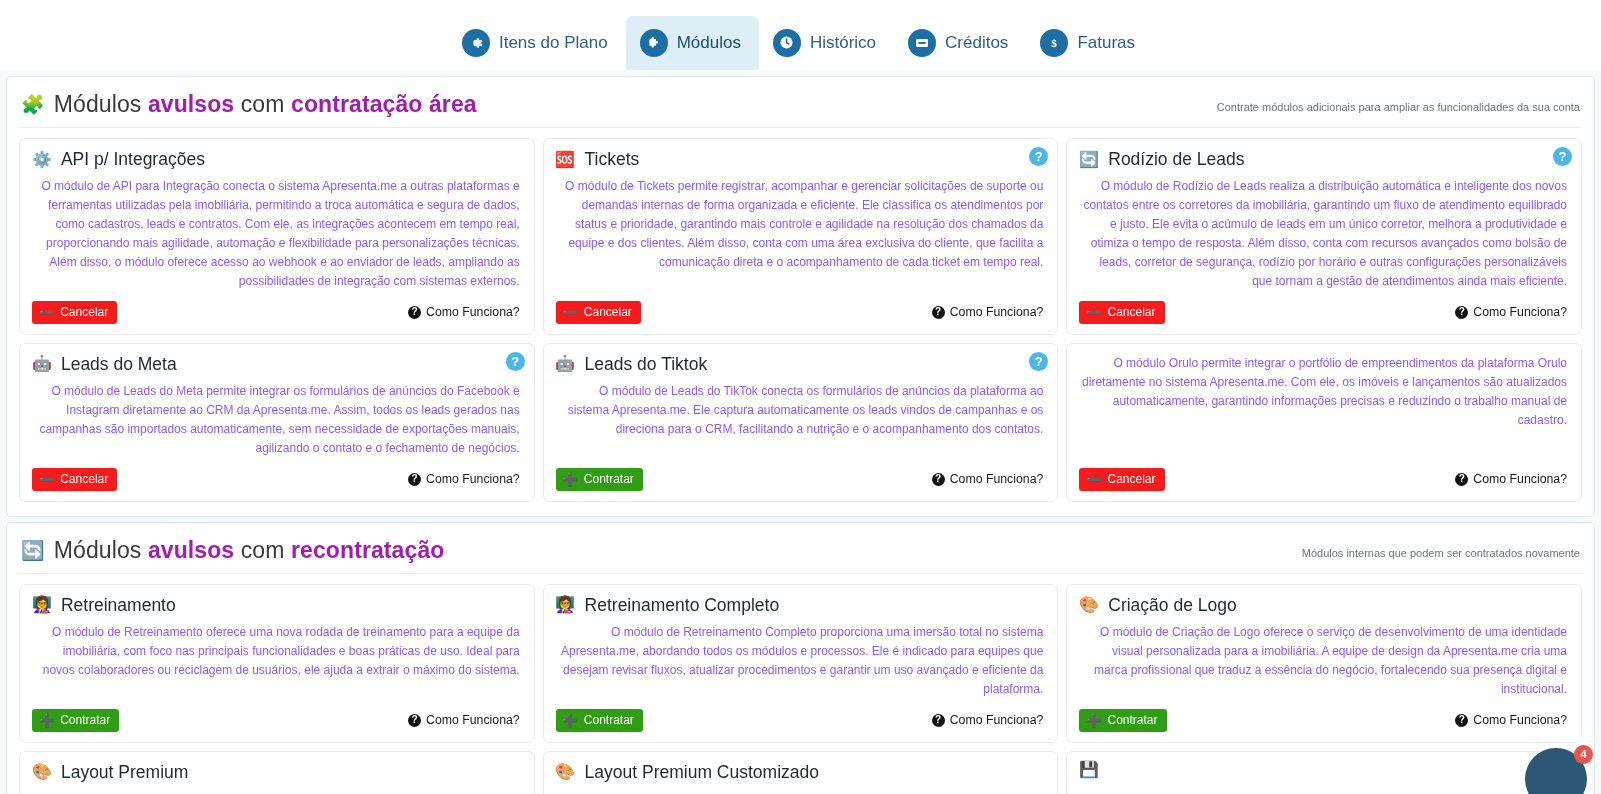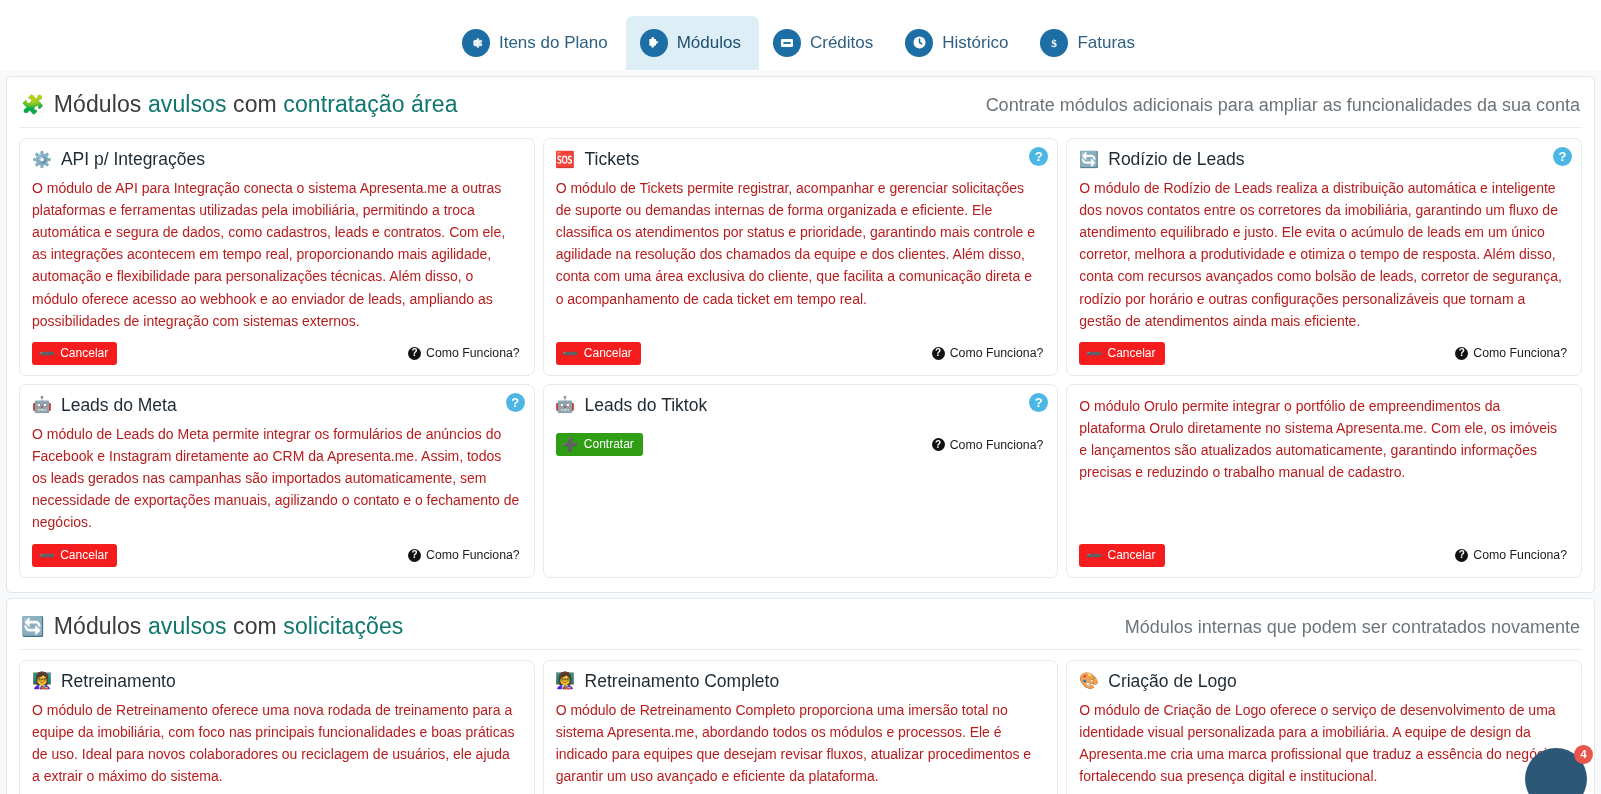--- a/index.html
+++ b/index.html
@@ -79,24 +79,24 @@
   }
   .panel-title {
     display: flex;
     align-items: center;
     gap: 9px;
     font-size: 23px;
     color: #3b3b3b;
     font-weight: 300;
     letter-spacing: .1px;
   }
-  .panel-title b { font-weight: 400; color: #0f766e; }
+  .panel-title b { font-weight: 700; color: #a21caf; }
   .panel-title .emoji { font-size: 19px; line-height: 1; }
   .panel-sub {
-    font-size: 18px;
+    font-size: 11px;
     color: #6d7479;
   }
 
   
   .grid {
     display: grid;
     grid-template-columns: repeat(3, 1fr);
     gap: 8px;
   }
   .card {
@@ -114,24 +114,25 @@
     align-items: center;
     gap: 9px;
     font-size: 17.5px;
     color: #1f2a33;
     font-weight: 400;
     margin-bottom: 7px;
     line-height: 1.2;
   }
   .card-title .emoji { font-size: 16px; line-height: 1; flex: none; }
   .card-desc {
-    font-size: 14px;
+    font-size: 12px;
     line-height: 1.58;
-    color: #b91c1c;
+    color: #8b5cf6;
     flex: 1;
+    text-align: right;
   }
   .card-foot {
     display: flex;
     align-items: center;
     justify-content: space-between;
     margin-top: 10px;
   }
   .btn {
     display: inline-flex;
     align-items: center;
@@ -225,35 +226,35 @@
       <div class="tab active">
         <span class="tab-icon">
           <svg width="16" height="16" viewBox="0 0 24 24" fill="#fff">
             <path d="M10 3a2 2 0 0 1 2 2c0 .4-.1.7-.3 1H14a1 1 0 0 1 1 1v2.3c.3-.2.6-.3 1-.3a2 2 0 1 1 0 4c-.4 0-.7-.1-1-.3V15a1 1 0 0 1-1 1h-2.3c.2.3.3.6.3 1a2 2 0 1 1-4 0c0-.4.1-.7.3-1H6a1 1 0 0 1-1-1V7a1 1 0 0 1 1-1h2.3A2 2 0 0 1 10 3z"></path>
           </svg>
         </span>
         <span>Módulos</span>
       </div>
       <div class="tab">
         <span class="tab-icon">
+          <svg width="17" height="17" viewBox="0 0 24 24" fill="none" stroke="#fff" stroke-width="2.2">
+            <circle cx="12" cy="12" r="8.5" fill="#fff" stroke="none"></circle>
+            <path d="M12 7.2V12l3.2 2" stroke="#1c6ea4" stroke-linecap="round"></path>
+          </svg>
+        </span>
+        <span>Histórico</span>
+      </div>
+      <div class="tab">
+        <span class="tab-icon">
           <svg width="16" height="16" viewBox="0 0 24 24">
             <rect x="3" y="6" width="18" height="12" rx="1.8" fill="#fff"></rect>
             <rect x="6.5" y="10.6" width="11" height="2.8" fill="#1c6ea4"></rect>
           </svg>
         </span>
         <span>Créditos</span>
-      </div>
-      <div class="tab">
-        <span class="tab-icon">
-          <svg width="17" height="17" viewBox="0 0 24 24" fill="none" stroke="#fff" stroke-width="2.2">
-            <circle cx="12" cy="12" r="8.5" fill="#fff" stroke="none"></circle>
-            <path d="M12 7.2V12l3.2 2" stroke="#1c6ea4" stroke-linecap="round"></path>
-          </svg>
-        </span>
-        <span>Histórico</span>
       </div>
       <div class="tab">
         <span class="tab-icon">
           <svg width="16" height="16" viewBox="0 0 24 24" fill="#fff">
             <text x="12" y="18" font-size="17" font-family="Liberation Serif, serif" font-weight="bold" text-anchor="middle">$</text>
           </svg>
         </span>
         <span>Faturas</span>
       </div>
     </div>
@@ -338,20 +339,21 @@
                 <span>Como Funciona?</span>
               </span>
             </div>
           </div>
           <div class="card">
             <div class="help-badge">?</div>
             <div class="card-title">
               <span class="emoji">🤖</span>
               <span>Leads do Tiktok</span>
             </div>
+            <div class="card-desc">O módulo de Leads do TikTok conecta os formulários de anúncios da plataforma ao sistema Apresenta.me. Ele captura automaticamente os leads vindos de campanhas e os direciona para o CRM, facilitando a nutrição e o acompanhamento dos contatos.</div>
             <div class="card-foot">
               <button class="btn btn-hire">
                 <span class="gl">➕</span>
                 <span>Contratar</span>
               </button>
               <span class="howto">
                 <span class="qmark">?</span>
                 <span>Como Funciona?</span>
               </span>
             </div>
@@ -368,21 +370,21 @@
                 <span>Como Funciona?</span>
               </span>
             </div>
           </div>
         </div>
       </div>
       <div class="panel">
         <div class="panel-head">
           <div class="panel-title">
             <span class="emoji">🔄</span>
-            <span><span>Módulos </span><b>avulsos</b><span> com </span><b>solicitações</b></span>
+            <span><span>Módulos </span><b>avulsos</b><span> com </span><b>recontratação</b></span>
           </div>
           <div class="panel-sub">Módulos internas que podem ser contratados novamente</div>
         </div>
         <div class="grid">
           <div class="card">
             <div class="card-title">
               <span class="emoji">👩‍🏫</span>
               <span>Retreinamento</span>
             </div>
             <div class="card-desc">O módulo de Retreinamento oferece uma nova rodada de treinamento para a equipe da imobiliária, com foco nas principais funcionalidades e boas práticas de uso. Ideal para novos colaboradores ou reciclagem de usuários, ele ajuda a extrair o máximo do sistema.</div>

